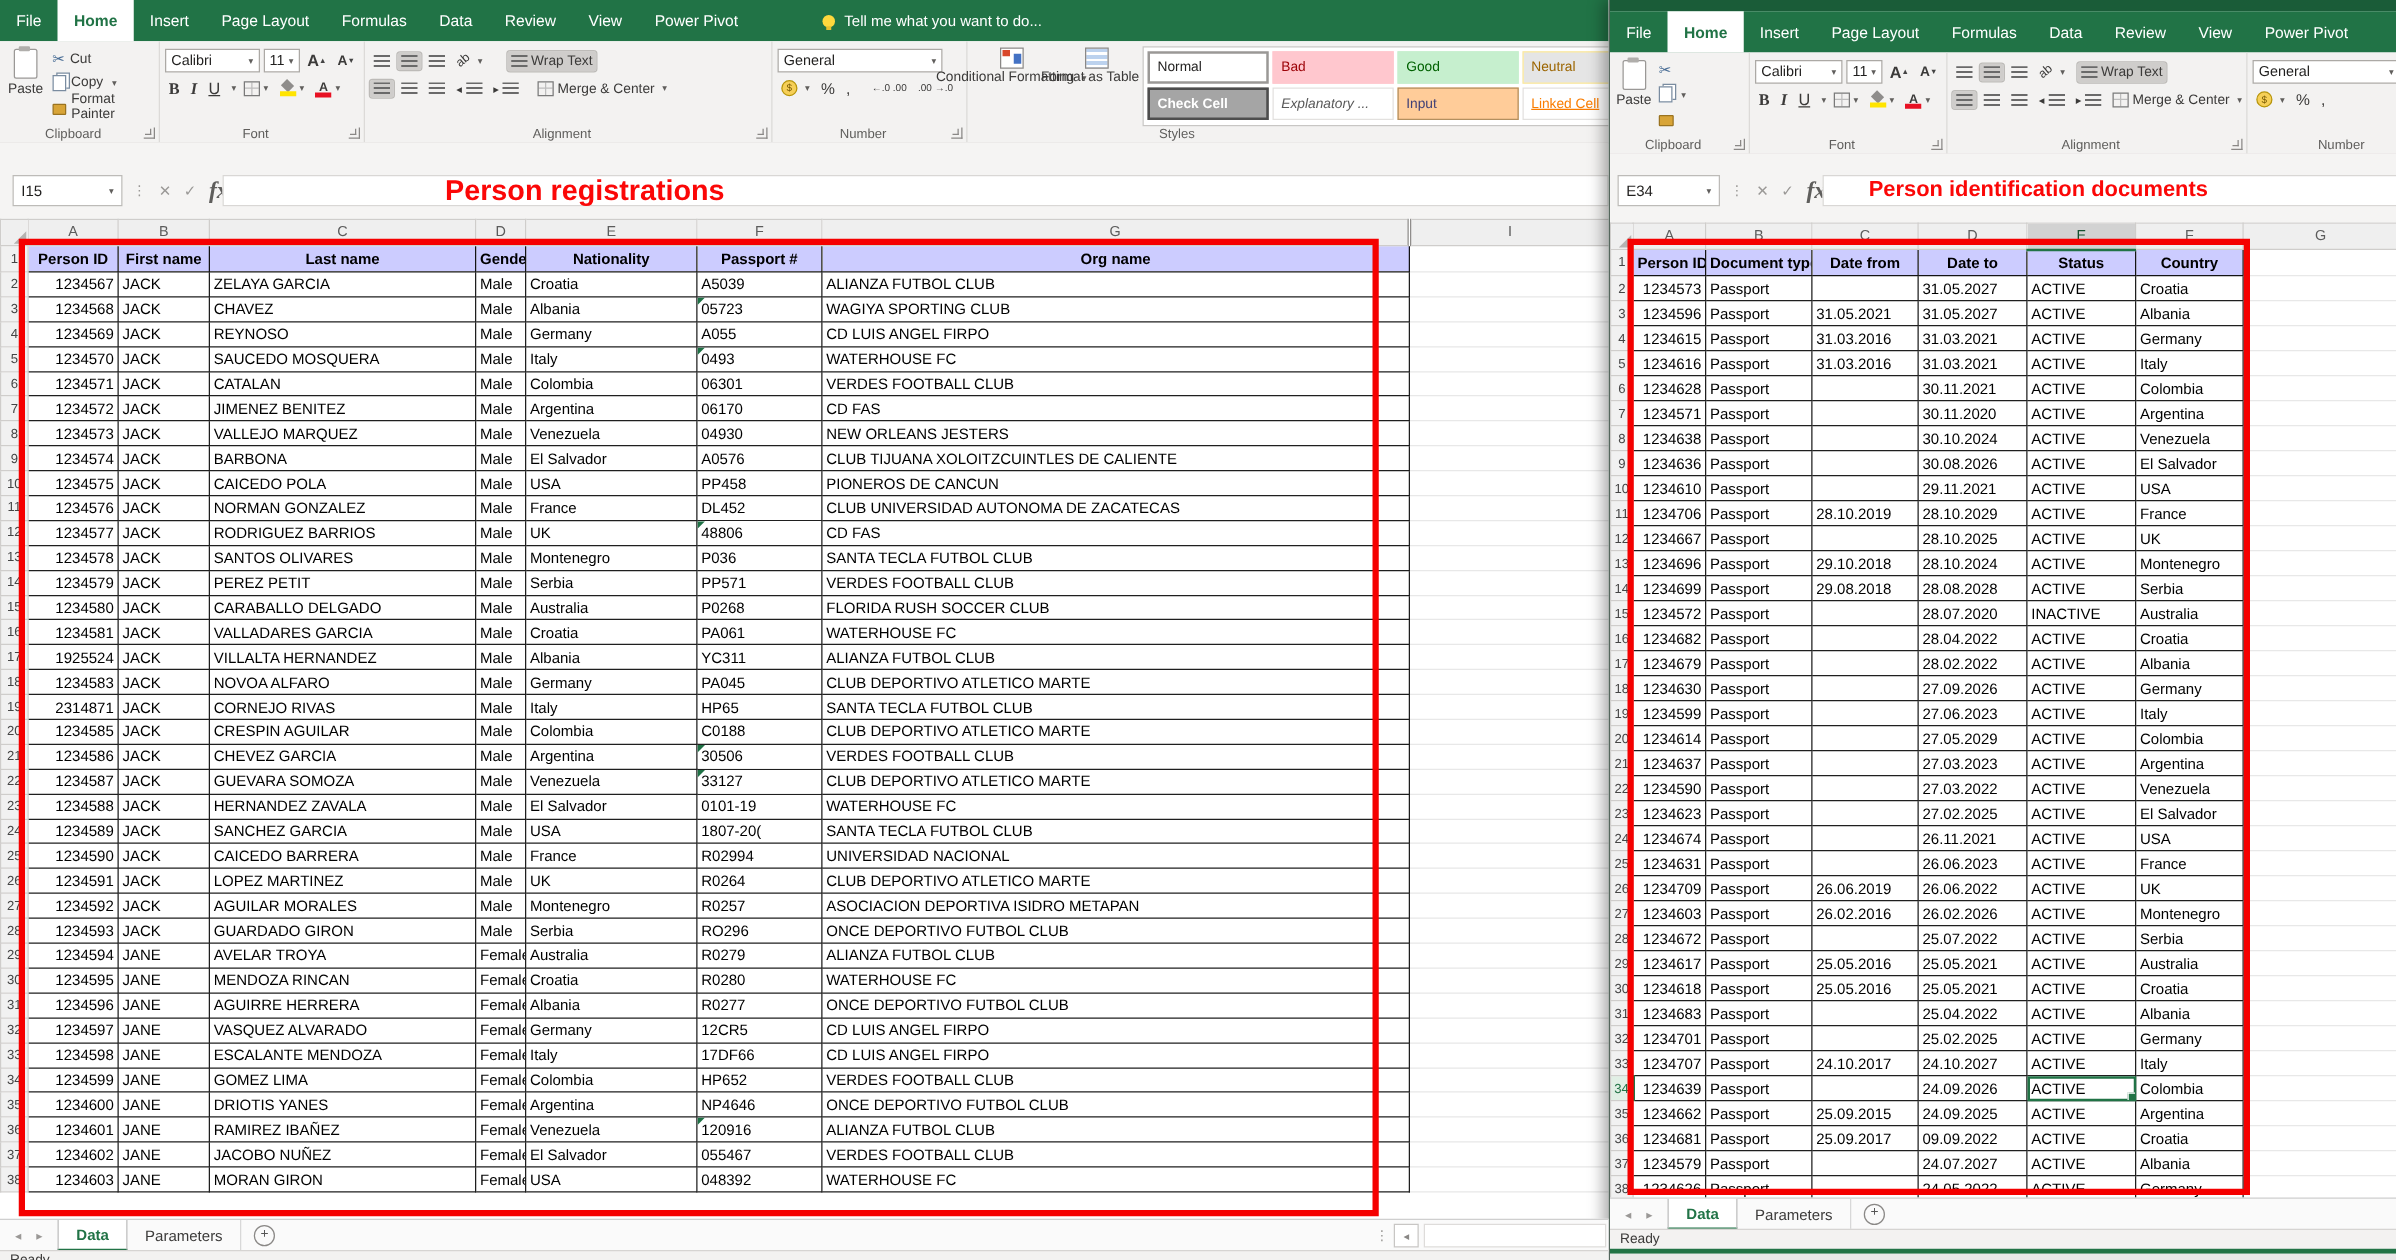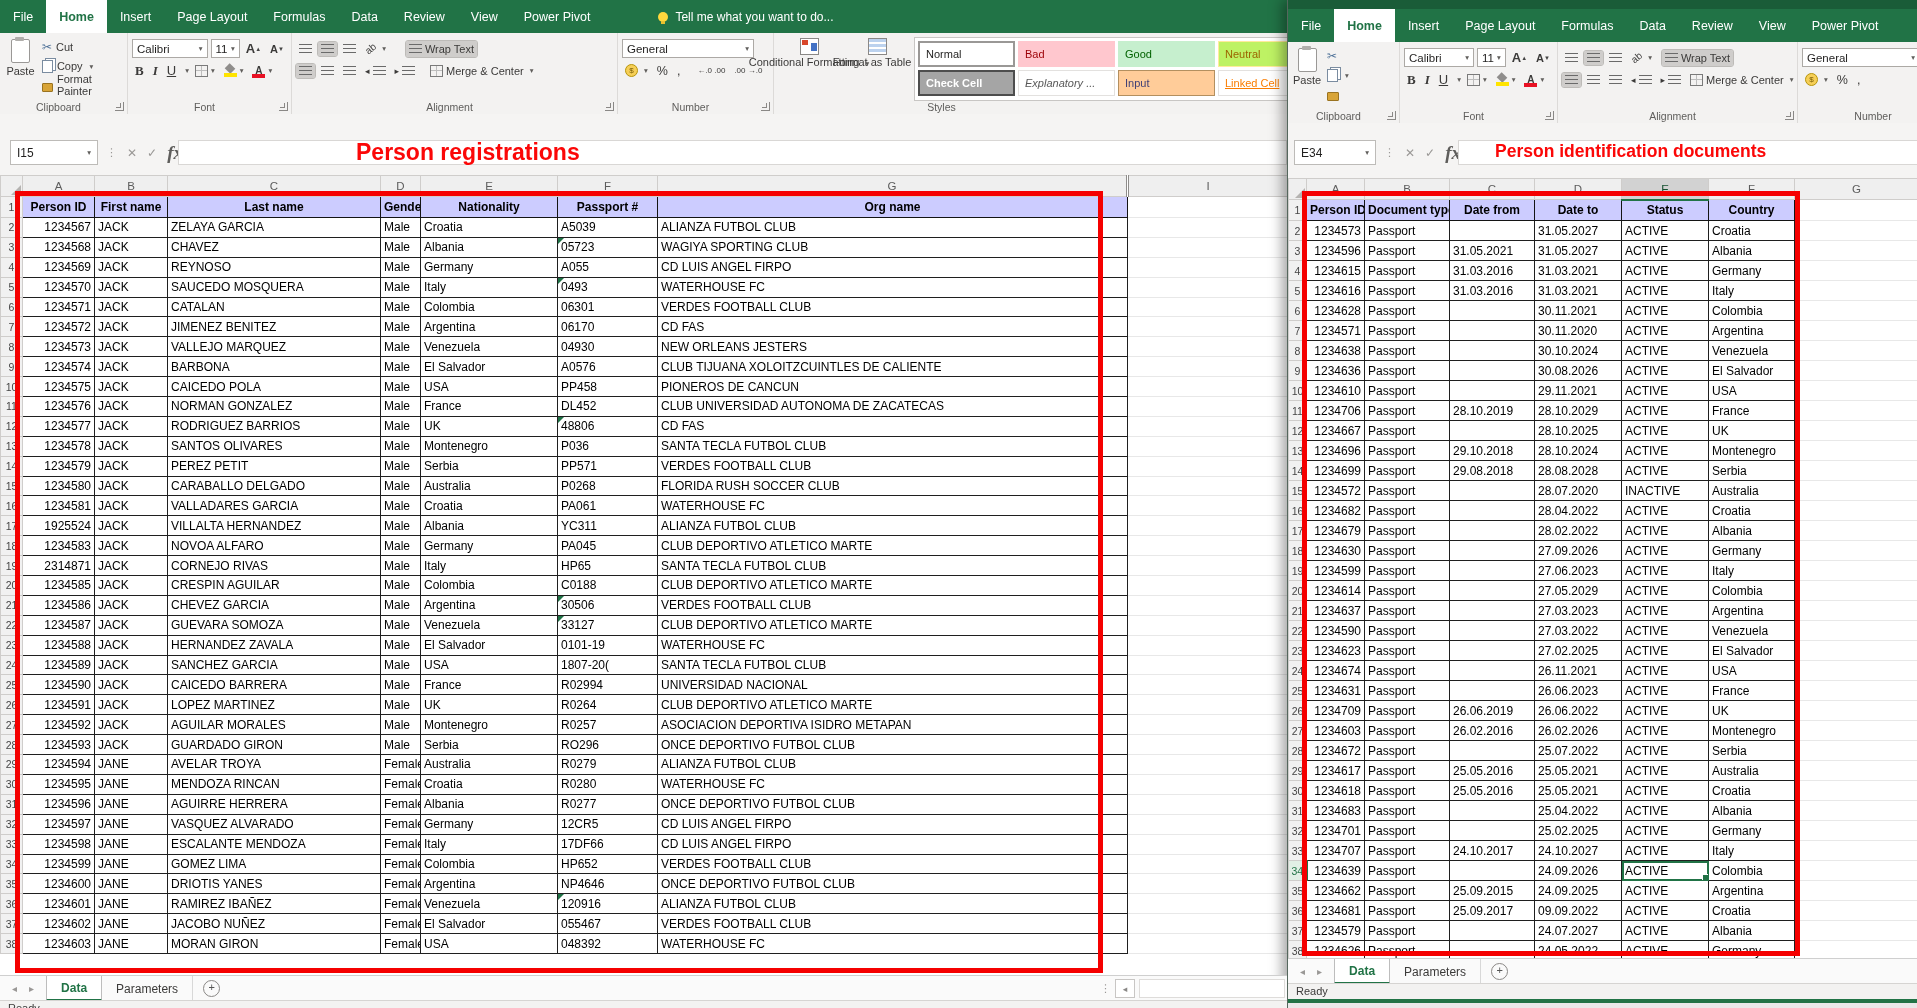--- a/index.html
+++ b/index.html
@@ -76,21 +76,21 @@
   .cfic::before{content:"";position:absolute;left:1px;top:1px;width:6px;height:5px;background:#d9472b}
   .cfic::after{content:"";position:absolute;right:1px;top:4px;width:6px;height:8px;background:#4472c4}
   .ftic{background:repeating-linear-gradient(to bottom,#bcd2ee 0 3px,#fff 3px 5px)}
   .gal{display:grid;grid-template-columns:repeat(4,97px);grid-auto-rows:26px;gap:3px;
        border:1px solid #c8c6c4;background:#fff;padding:3px;box-sizing:border-box;height:64px;overflow:hidden}
   .gi{display:flex;align-items:center;padding:0 6px;font-size:11px;border:1px solid #e3e1df;
       white-space:nowrap;overflow:hidden;color:#201f1e}
   .gi.s0{border:2px solid #9a9896}
   .gi.s1{background:#ffc7ce;color:#9c0006;border-color:#ffc7ce}
   .gi.s2{background:#c6efce;color:#006100;border-color:#c6efce}
-  .gi.s3{background:#bef264;color:#9c6500;border-color:#ffeb9c}
+  .gi.s3{background:#e5e5e5;color:#9c6500;border-color:#ffeb9c}
   .gi.s4{background:#a5a5a5;color:#fff;font-weight:bold;border:2px solid #4d4d4d}
   .gi.s5{color:#595959;font-style:italic}
   .gi.s6{background:#ffcc99;color:#3f3f76;border-color:#b38f5f}
   .gi.s7{color:#fa7d00;text-decoration:underline}
 
   
   .fxarea{position:absolute;left:0;right:0;background:#f5f4f3}
   #lw .fxarea{top:114px;height:61px}
   #rw .fxarea{top:123px;height:55px}
   .namebox{position:absolute;background:#fff;border:1px solid #bdbbb8;height:25px;display:flex;

